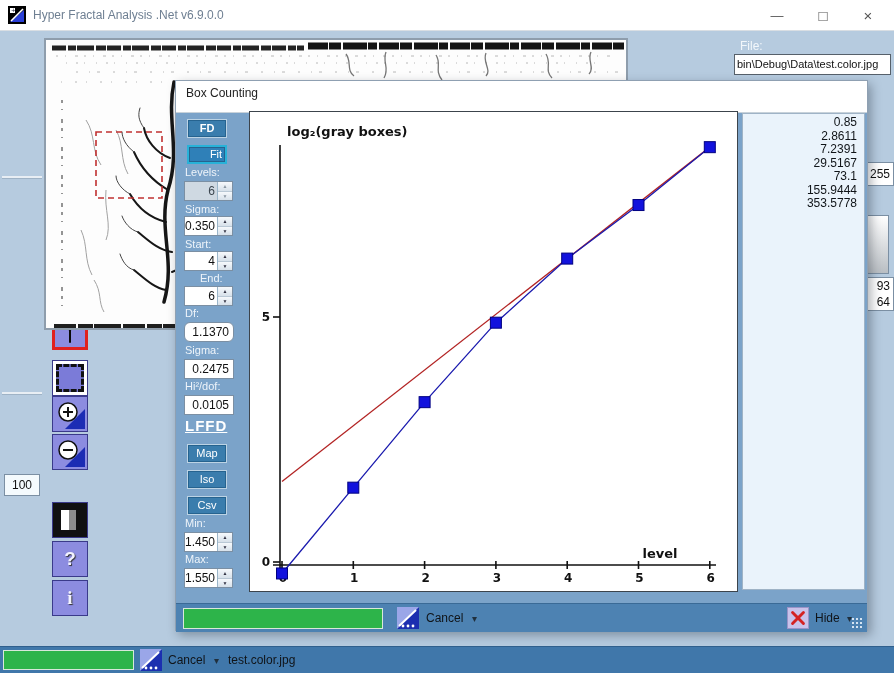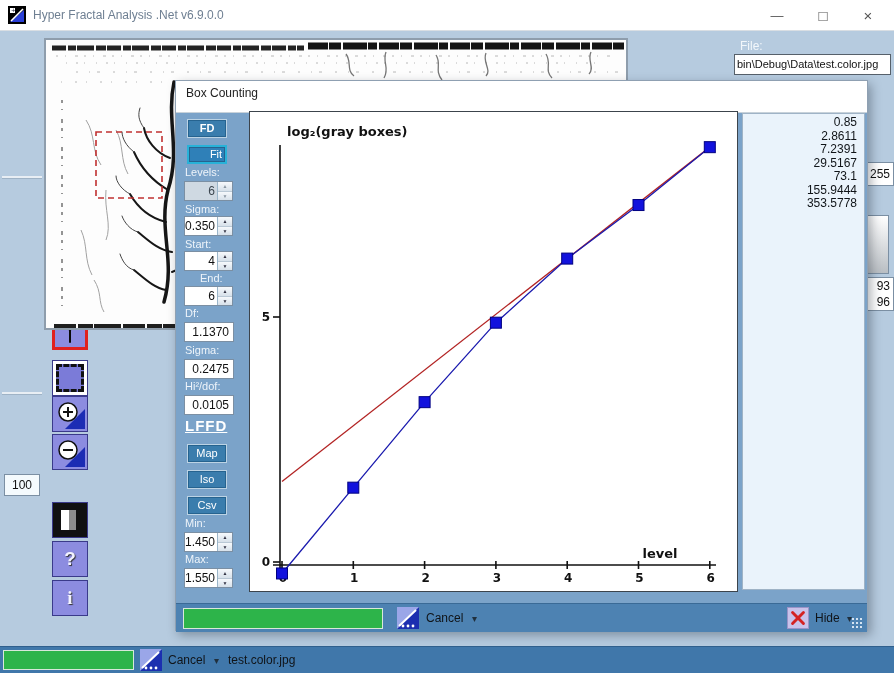--- a/index.html
+++ b/index.html
@@ -251,21 +251,21 @@
     </svg>
   </div>
 
   <span class="abs" id="file-label">File:</span>
   <div class="abs" id="file-box">bin\Debug\Data\test.color.jpg</div>
 
   <div class="abs edgebox" style="left:856px;top:162px;width:38px;height:24px;line-height:22px;">255</div>
   <div class="abs" id="edge-gray"></div>
   <div class="abs edgebox" style="left:856px;top:277px;width:38px;height:34px;line-height:16px;">
     <div>93</div>
-    <div>96</div>
+    <div>64</div>
   </div>
 
   <div class="abs" id="dialog">
     <div class="abs" id="dlg-title">
       <span>Box Counting</span>
     </div>
 
     <div class="abs dbtn" style="top:38px;font-weight:bold;">FD</div>
     <div class="abs dbtn sel" style="top:64px;">Fit</div>
 
@@ -299,21 +299,21 @@
     <span class="abs dlbl" style="top:191px;margin-left:15px;">End:</span>
     <div class="abs spin" style="top:205px;">
       <span class="spin-val">6</span>
       <span class="arrows">
           <span class="arr">▲</span>
           <span class="arr">▼</span>
         </span>
     </div>
 
     <span class="abs dlbl" style="top:226px;">Df:</span>
-    <div class="abs tbox" style="top:241px;">1.1370</div>
+    <div class="abs tbox" style="top:241px;border-radius:6px;">1.1370</div>
 
     <span class="abs dlbl" style="top:263px;">Sigma:</span>
     <div class="abs tbox" style="top:278px;">0.2475</div>
 
     <span class="abs dlbl" style="top:299px;">Hi²/dof:</span>
     <div class="abs tbox" style="top:314px;">0.0105</div>
 
     <span class="abs" id="lffd-header" style="top:336px;">LFFD</span>
     <div class="abs dbtn" style="top:363px;">Map</div>
     <div class="abs dbtn" style="top:389px;">Iso</div>

